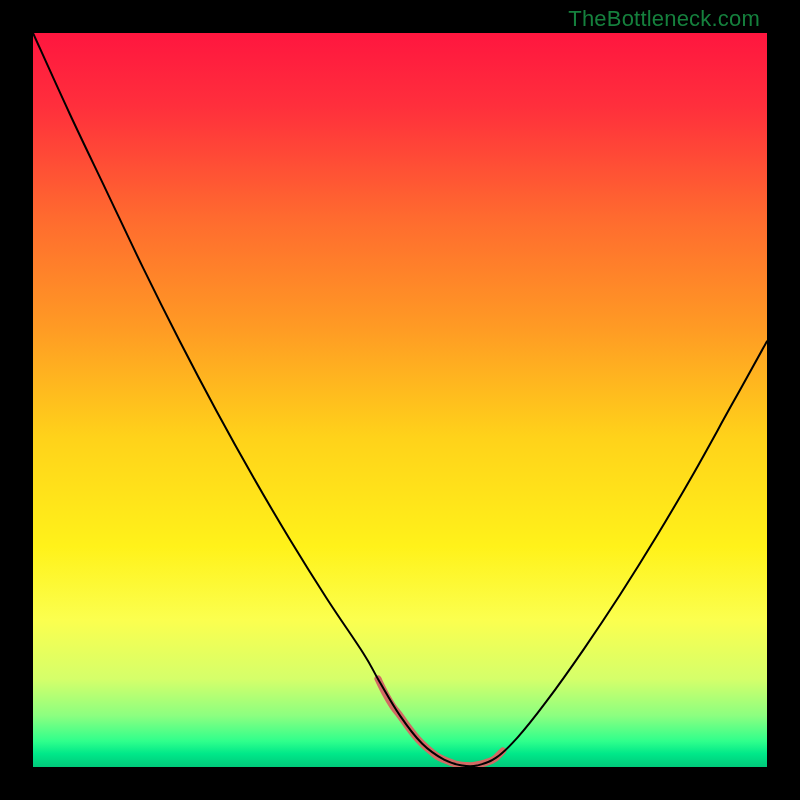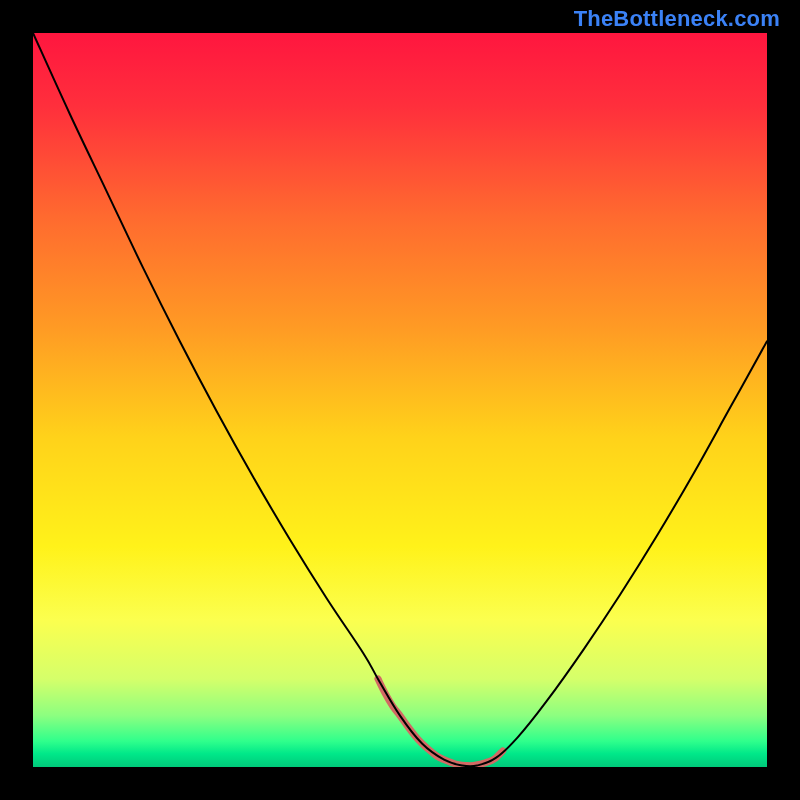--- a/index.html
+++ b/index.html
@@ -23,24 +23,24 @@
     position: absolute;
     left: 0;
     top: 0;
     width: 734px;
     height: 734px;
     overflow: hidden;
   }
   .watermark {
     position: absolute;
     top: 6px;
-    right: 20px;
+    right: 40px;
     font-size: 22px;
-    font-weight: 700;
-    color: #3b82f6;
+    font-weight: 400;
+    color: #15803d;
     letter-spacing: 0.2px;
     user-select: none;
   }
   svg { display: block; }
 </style>
 </head>
 <body>
 
 <div class="frame">
   <div class="plot-area">

